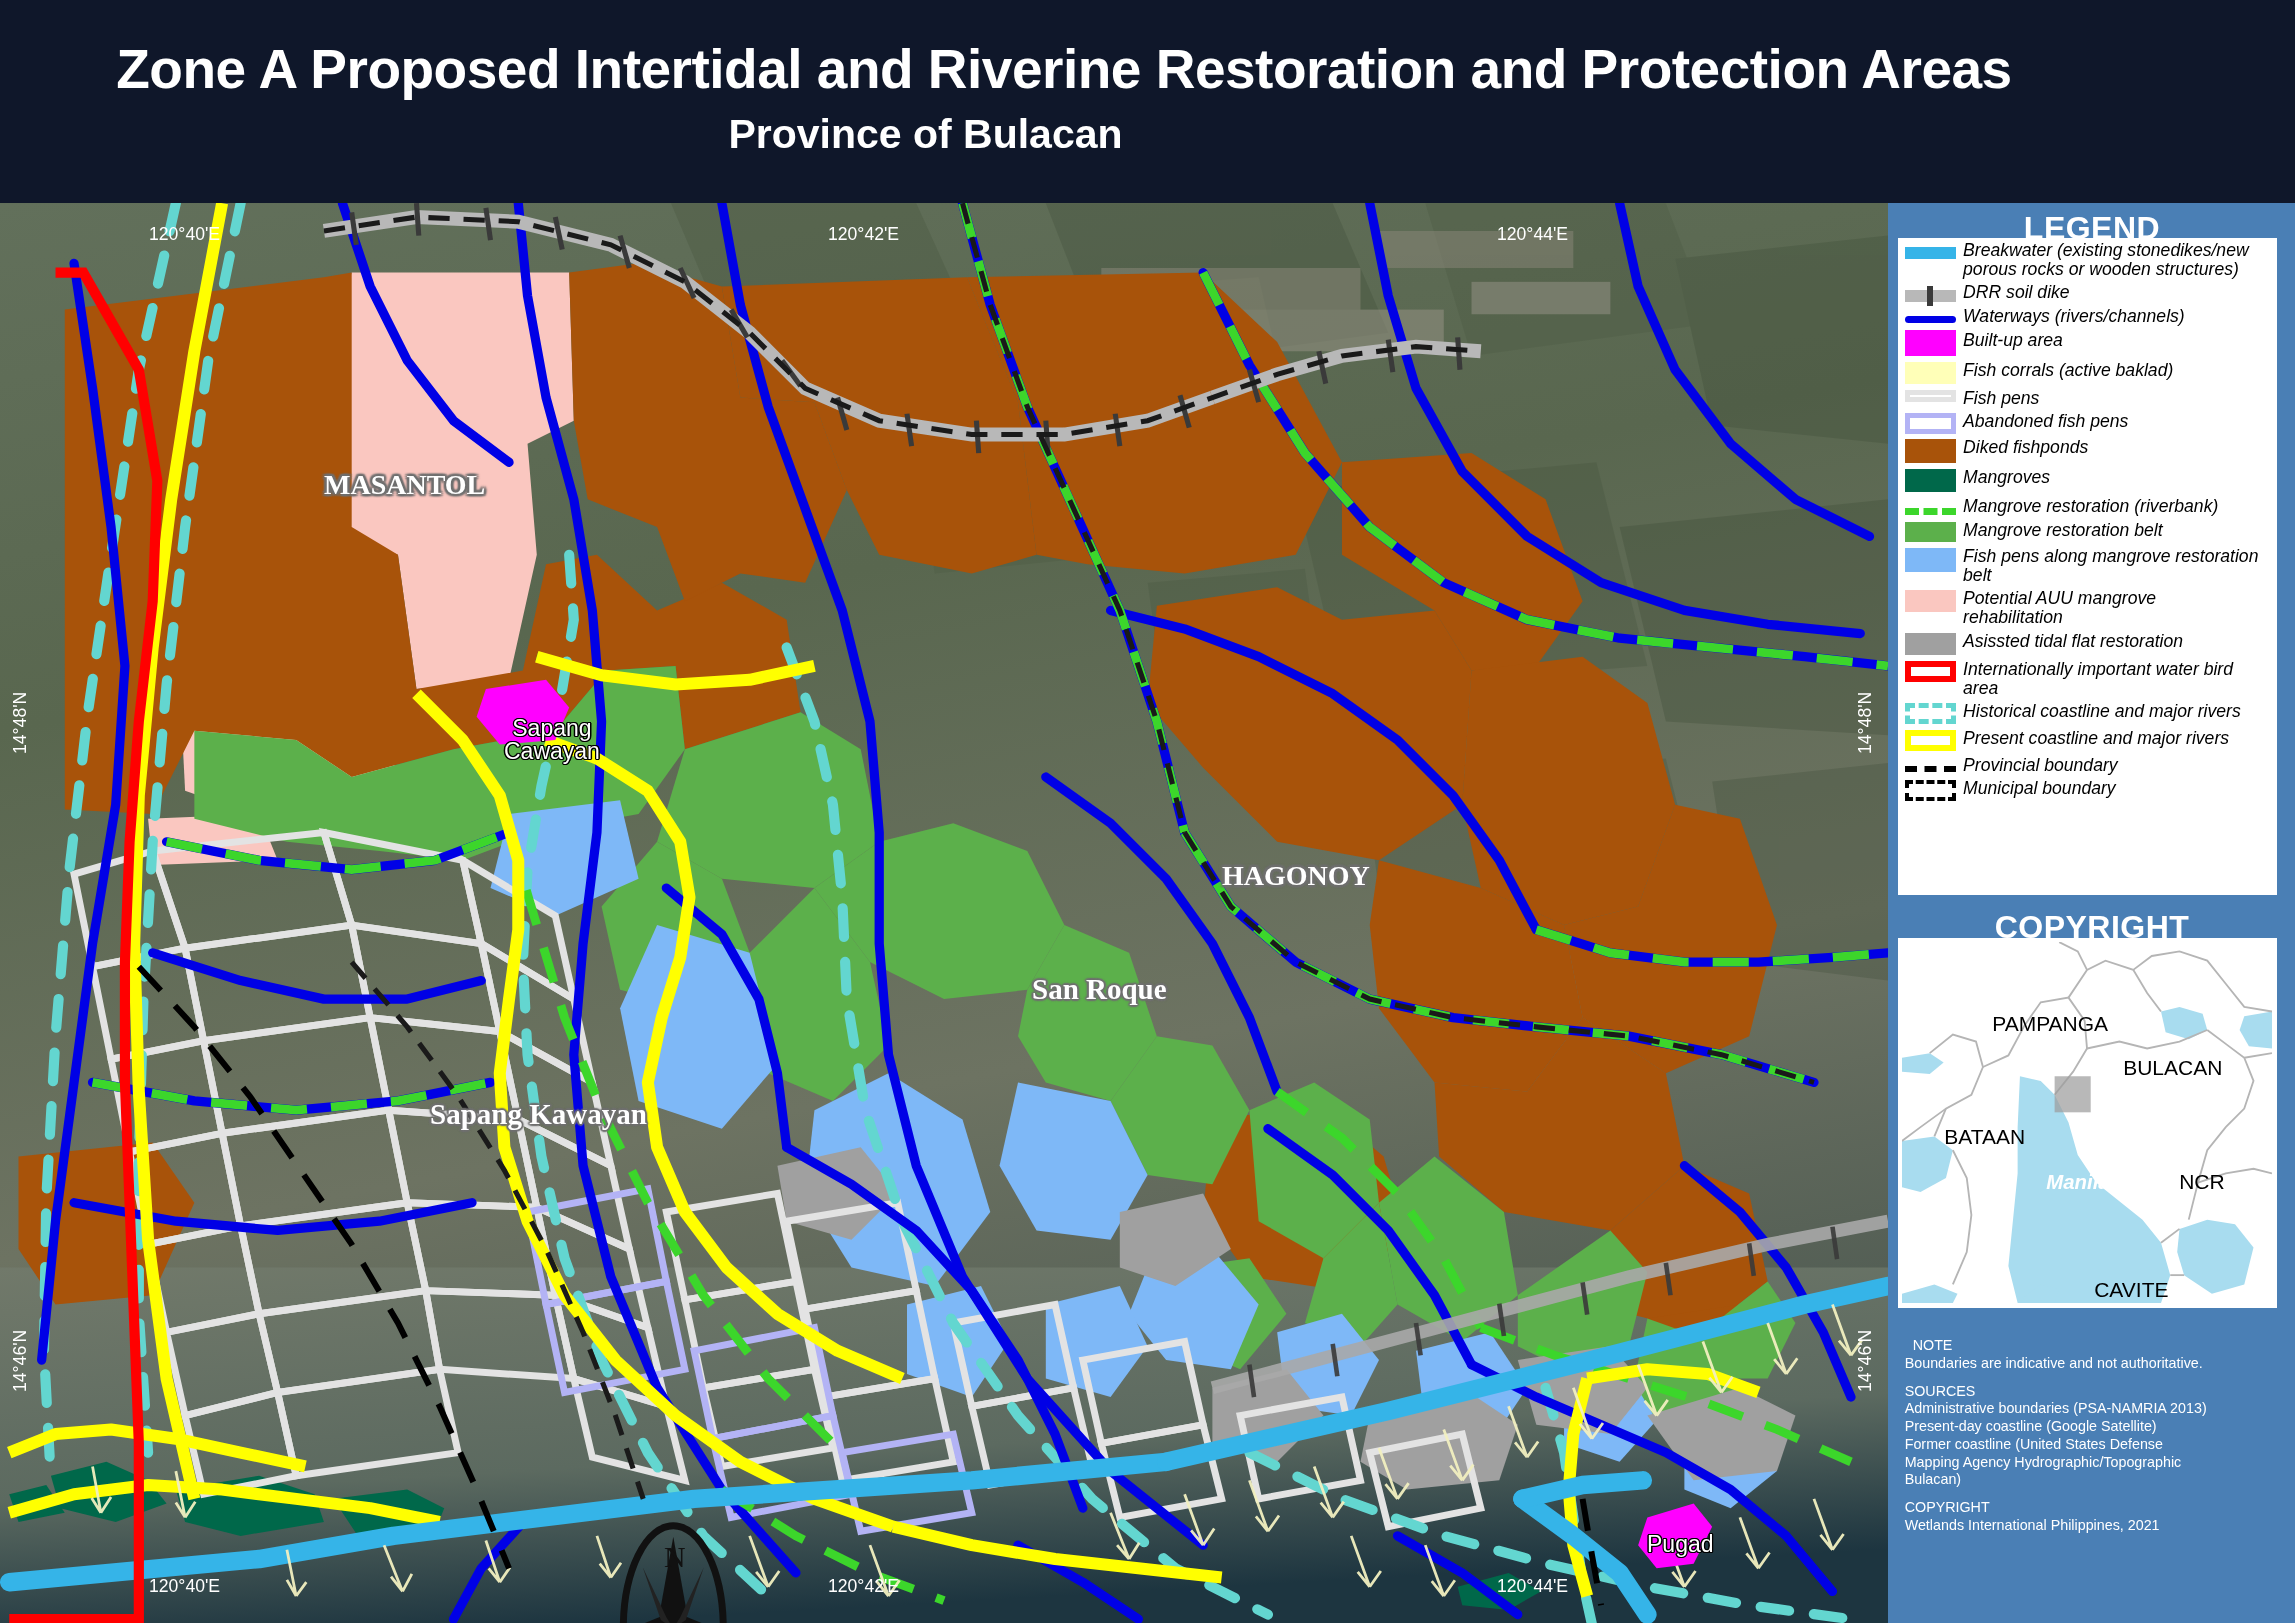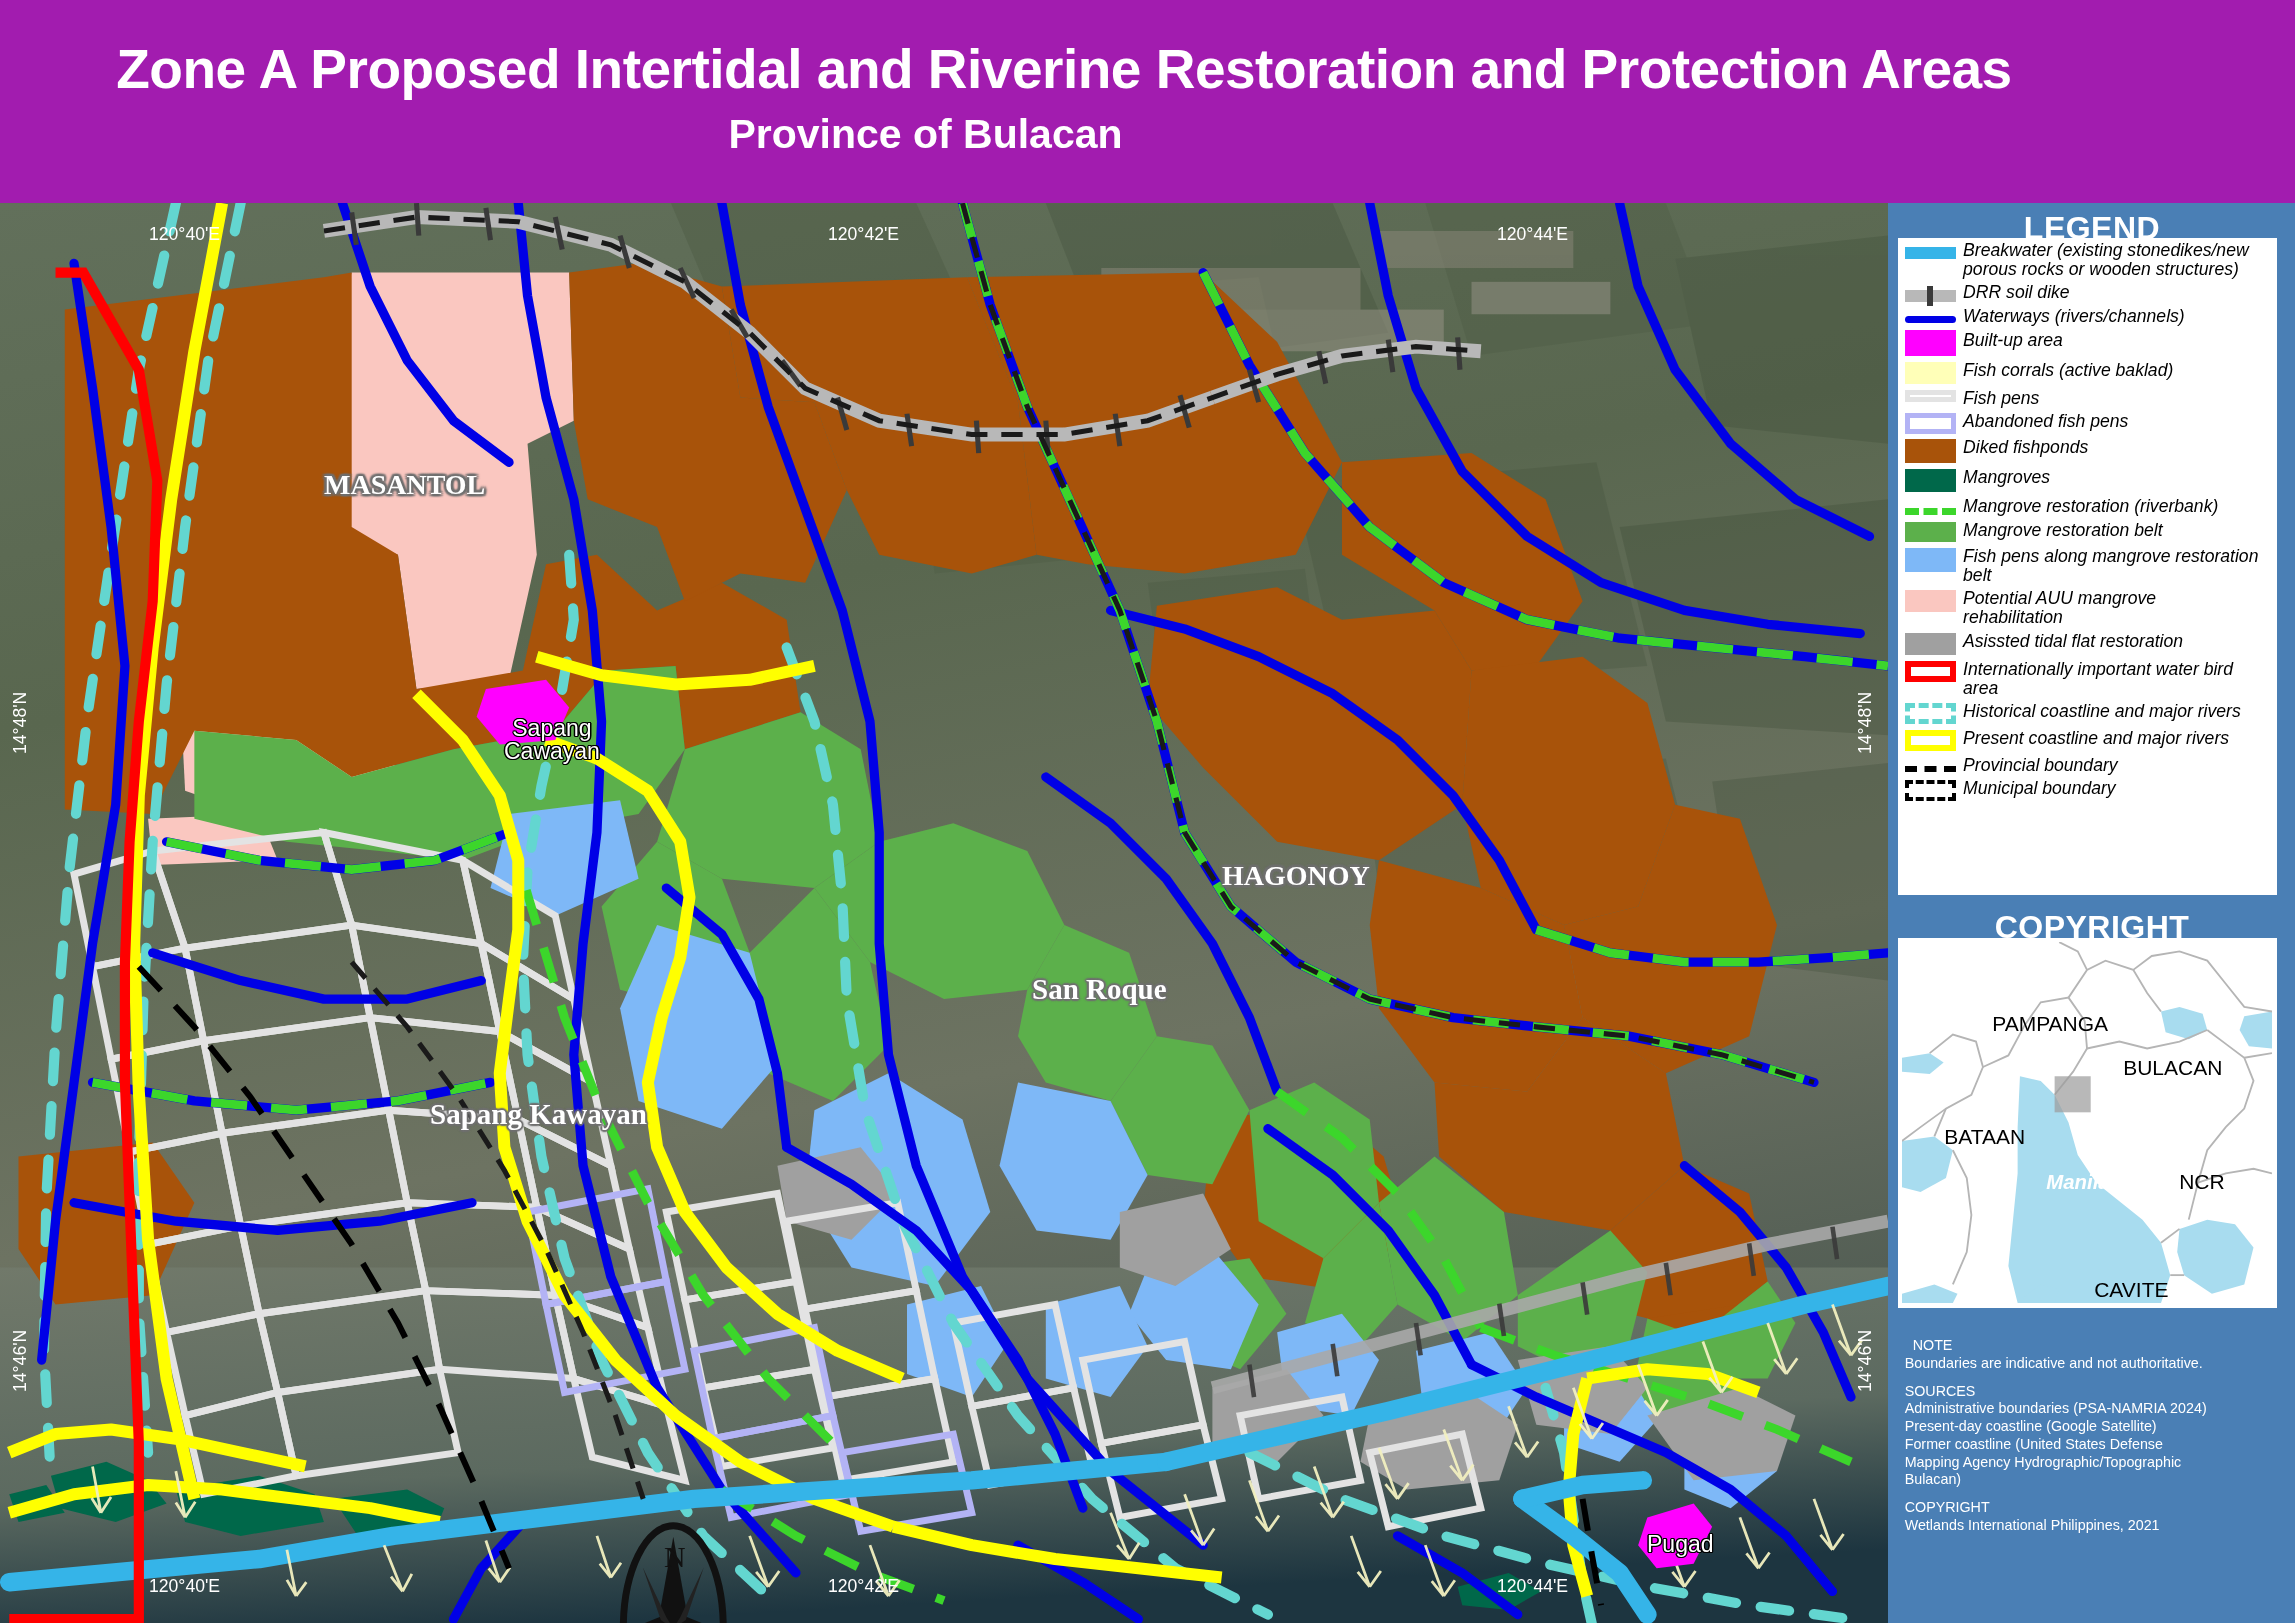--- a/index.html
+++ b/index.html
@@ -1,20 +1,20 @@
 <!DOCTYPE html>
 <html style="font-size:7.4px"><head>
 <meta charset="utf-8">
 <style>
   html,body{margin:0;padding:0;background:#fff;}
   body{width:2295px;height:1623px;font-family:"Liberation Sans",sans-serif;overflow:hidden;}
   #page{position:relative;width:2295px;height:1623px;background:#4a7fb5;}
 
   
-  #title-banner{position:absolute;left:0;top:0;width:2295px;height:203px;background:#a21caf;}
+  #title-banner{position:absolute;left:0;top:0;width:2295px;height:203px;background:#0f172a;}
   #map-title{position:absolute;left:0;top:37px;width:2128px;text-align:center;color:#fff;
     font-size:55px;font-weight:bold;letter-spacing:-0.5px;font-family:"Liberation Sans",sans-serif;}
   #map-subtitle{position:absolute;left:0;top:111px;width:1851px;text-align:center;color:#fff;
     font-size:41px;font-weight:bold;font-family:"Liberation Sans",sans-serif;}
 
   
   #map-area{position:absolute;left:0;top:203px;width:1888px;height:1421px;overflow:hidden;
     background:#5d6b55;}
   #map-svg{position:absolute;left:0;top:0;}
 
@@ -577,21 +577,21 @@
       <div class="loc-label" style="left:42px;top:183px;">BATAAN</div>
       <div class="loc-label" style="left:277px;top:228px;">NCR</div>
       <div class="loc-label" style="left:192px;top:336px;">CAVITE</div>
       <div id="loc-bay" style="left:144px;top:229px;">Manila Bay</div>
     </div>
 
     <div id="notes">
       <div class="nt-head">NOTE</div>
       <div>Boundaries are indicative and not authoritative.</div>
       <div class="nt-head">SOURCES</div>
-      <div>Administrative boundaries (PSA-NAMRIA 2024)</div>
+      <div>Administrative boundaries (PSA-NAMRIA 2013)</div>
       <div>Present-day coastline (Google Satellite)</div>
       <div>Former coastline (United States Defense</div>
       <div>Mapping Agency Hydrographic/Topographic</div>
       <div>Bulacan)</div>
       <div class="nt-head">COPYRIGHT</div>
       <div>Wetlands International Philippines, 2021</div>
     </div>
 
   </div>
 </div>

